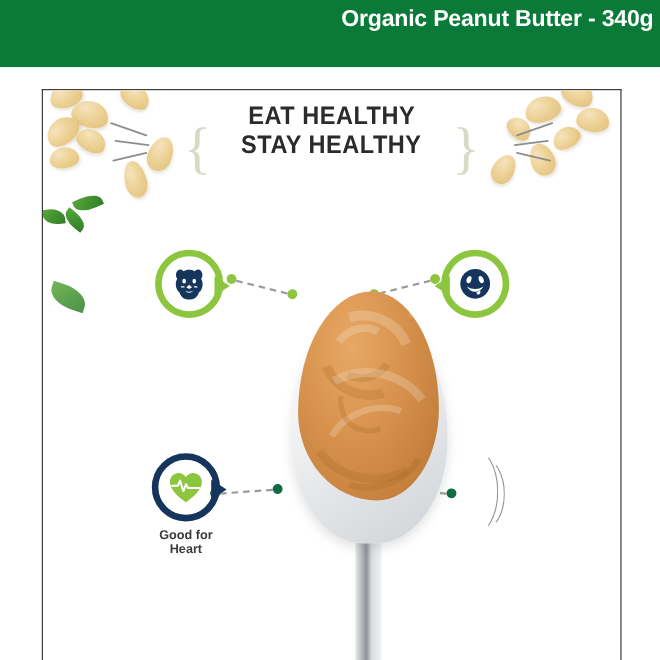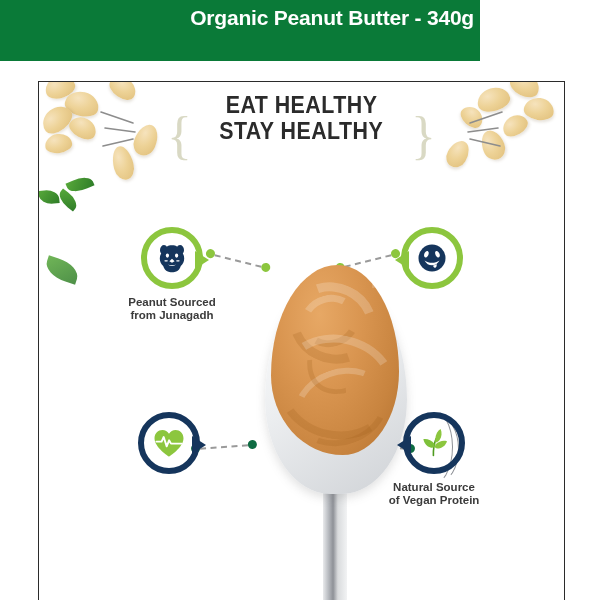--- a/index.html
+++ b/index.html
@@ -5,21 +5,21 @@
   html,body{margin:0;padding:0;}
   body{
     width:600px;height:600px;
     background:#ffffff;
     font-family:"Liberation Sans", sans-serif;
     overflow:hidden;position:relative;
   }
 
   
   .header{
-    position:absolute;left:0;top:0;width:480px;height:61px;
+    position:absolute;left:0;top:0;width:600px;height:61px;
     background:#0a7a38;
     box-sizing:border-box;
     padding:5px 6px 0 0;
     display:flex;flex-direction:column;align-items:flex-end;justify-content:flex-start;
   }
   .header-line{
     color:#ffffff;
     font-size:21px;
     font-weight:bold;
     line-height:26px;
@@ -242,22 +242,20 @@
           <g fill="#ffffff">
             <ellipse cx="12.4" cy="14.6" rx="1.6" ry="2.1"></ellipse>
             <ellipse cx="21.6" cy="14.6" rx="1.6" ry="2.1"></ellipse>
             <path d="M17 17.8l2.6 2.4-2.6 1.6-2.6-1.6z"></path>
             <path d="M13.2 23.4c1 1.1 2.3 1.7 3.8 1.7s2.8-.6 3.8-1.7c-1.1.6-2.4.9-3.8.9s-2.7-.3-3.8-.9z"></path>
             <rect x="9.4" y="19.2" width="3.4" height="1.2" rx="0.6"></rect>
             <rect x="21.2" y="19.2" width="3.4" height="1.2" rx="0.6"></rect>
           </g>
         </svg>
       </div>
-      <div class="badge-label">Peanut Sourced
-from Junagadh</div>
     </div>
 
     <div class="badge badge-ne">
       <div class="ring lime">
         <span class="tail lime-l"></span>
         <svg width="34" height="34" viewBox="0 0 34 34">
           <circle cx="17" cy="17" r="13.5" fill="#15355c"></circle>
           <path d="M9.4 12.4c.9-1.9 2.4-2.9 3.5-2.2 1.1.7 1.1 2.6.2 4.4-.4.8-1 1.4-1.6 1.7-.9.4-1.8.1-2.2-.8-.4-.9-.3-2.1.1-3.1z" fill="#ffffff"></path>
           <path d="M20.9 10.2c1.1-.7 2.6.3 3.5 2.2.5 1 .6 2.2.2 3.1-.4.9-1.3 1.2-2.2.8-.6-.3-1.2-.9-1.6-1.7-.9-1.8-1-3.7-.1-4.4z" fill="#ffffff"></path>
           <path d="M9.5 19.4c1.8 3.2 4.4 4.9 7.5 4.9s5.7-1.7 7.5-4.9c-2.3 1.5-4.8 2.3-7.5 2.3s-5.2-.8-7.5-2.3z" fill="#ffffff"></path>
@@ -267,30 +265,19 @@
     </div>
 
     <div class="badge badge-sw">
       <div class="ring navy">
         <span class="tail navy-r"></span>
         <svg width="36" height="34" viewBox="0 0 36 34">
           <path d="M18 30.5S3.5 21.6 3.5 12.2C3.5 7.3 7.2 4 11.4 4c2.8 0 5.2 1.5 6.6 3.7C19.4 5.5 21.8 4 24.6 4c4.2 0 7.9 3.3 7.9 8.2 0 9.4-14.5 18.3-14.5 18.3z" fill="#8cc63e"></path>
           <path d="M5.4 15.6h5.2l2.1-4.6 3 9.4 2.4-6.1 1.9 3.3h10.6" fill="none" stroke="#ffffff" stroke-width="1.9" stroke-linejoin="round" stroke-linecap="round"></path>
         </svg>
       </div>
-    </div>
-
-    <div class="badge badge-se">
-      <div class="ring navy">
-        <span class="tail navy-l"></span>
-        <svg width="36" height="34" viewBox="0 0 36 34">
-          <path d="M17.4 29.5c-.2-6.2.6-11.6 2.6-16.6" fill="none" stroke="#4e9b1f" stroke-width="1.6" stroke-linecap="round"></path>
-          <path d="M19.2 13.2c.4-5 2.6-8.5 5.4-10.2 1.6 3.6 1.2 8.1-1 11.1-1.2 1.7-2.8 2.6-4.4 2.4z" fill="#8cc63e"></path>
-          <path d="M18.6 17.8C15.4 14 11.4 12.4 7.4 13c.6 4.2 3.5 7.6 7.1 8.5 1.6.4 3 .2 4.1-.6z" fill="#7ec13a"></path>
-          <path d="M19.4 18.6c3.6-3.4 7.8-4.5 11.6-3.3-1.3 4-4.7 6.9-8.4 7.2-1.6.1-2.9-.4-3.8-1.3z" fill="#8cc63e"></path>
-        </svg>
-      </div>
-      <div class="badge-label">Natural Source
-of Vegan Protein</div>
-    </div>
+      <div class="badge-label">Good for
+Heart</div>
+    </div>
+
 
   </div>
 </div>
 
 </body></html>

